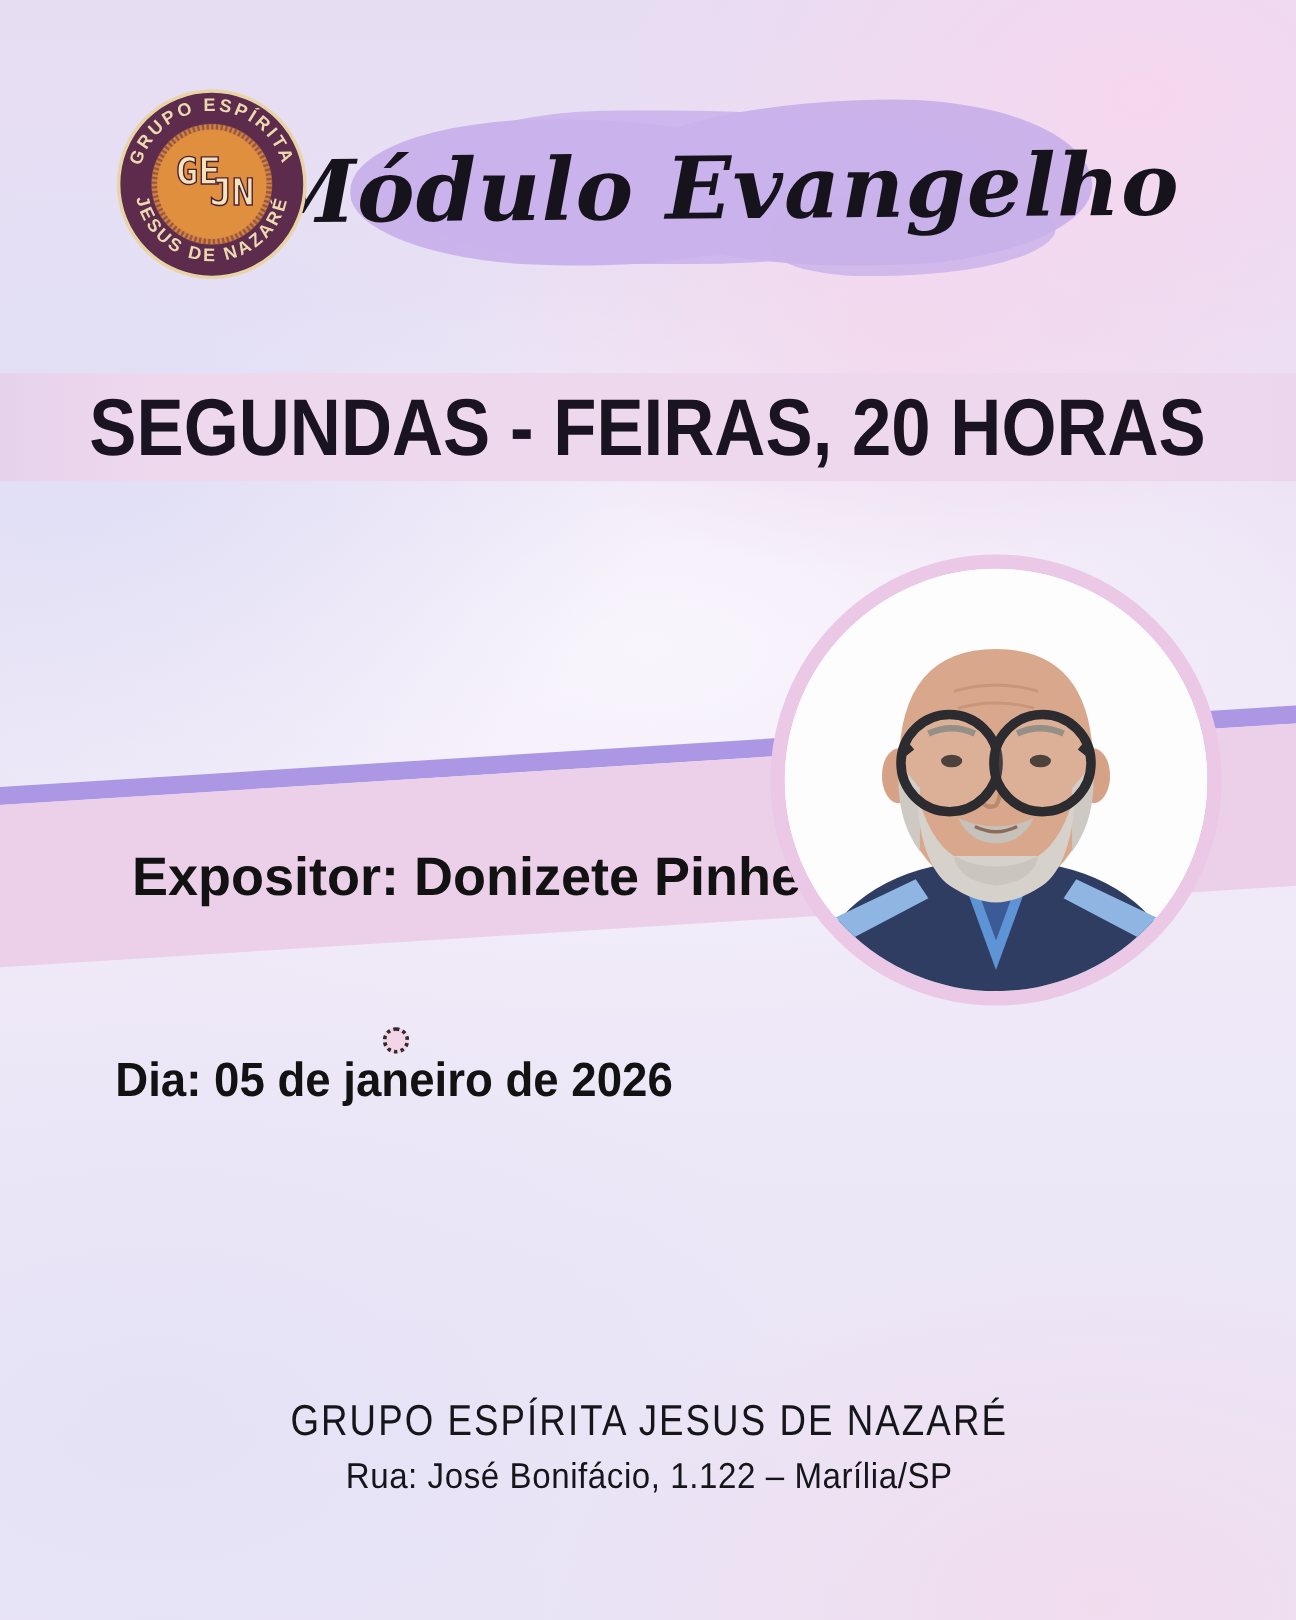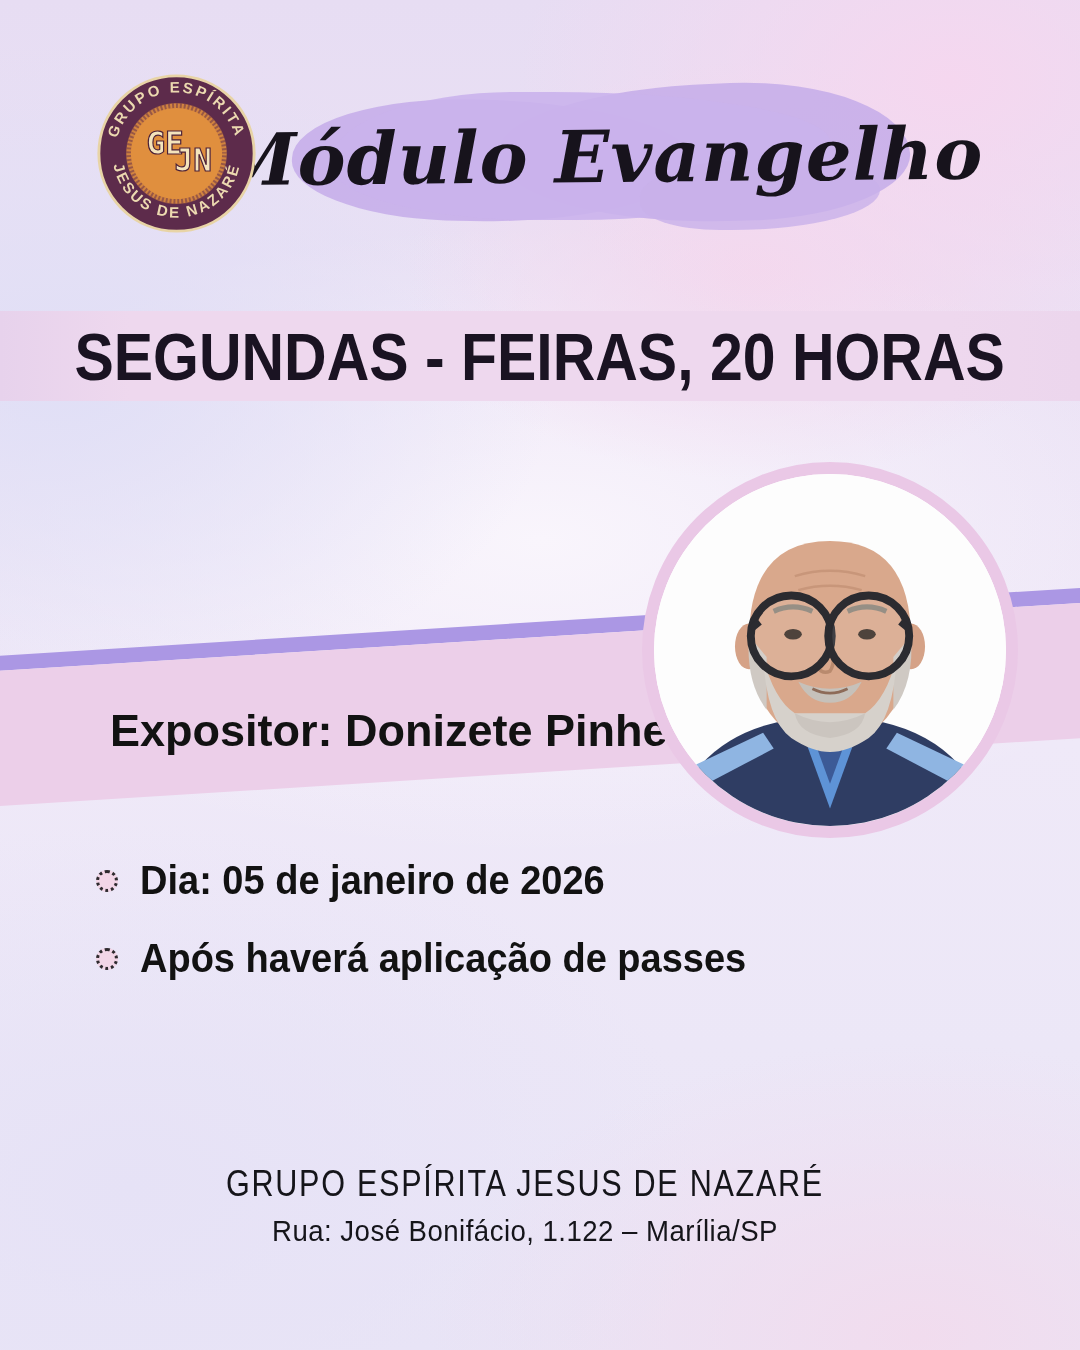--- a/index.html
+++ b/index.html
@@ -75,33 +75,33 @@
   
   .photo {
     position: absolute; left: 642px; top: 462px; width: 376px; height: 376px;
     border-radius: 50%; background: #ffffff;
     border: 12px solid #eac8e6; z-index: 4; overflow: hidden;
   }
   .photo svg { width: 100%; height: 100%; display: block; }
 
   
   .details { position: absolute; left: 96px; top: 856px; z-index: 3; }
-  .detail-row { display: flex; align-items: center; margin-bottom: 29px; height: 49px; }
+  .detail-row { display: flex; align-items: center; margin-bottom: 29px; height: 49px; flex-direction: column; }
   .dot-bullet {
     width: 22px; height: 22px; border-radius: 50%;
     background: #f2d6e7; border: 3px dotted #2e2a2e;
     margin-right: 22px; flex: 0 0 auto;
   }
   .detail-text {
     font-size: 40px; font-weight: bold; color: #121212;
     transform: scaleX(0.95); transform-origin: left center; white-space: nowrap;
   }
 
   
-  .footer { position: absolute; left: 0; top: 1163px; width: 1050px; text-align: center; z-index: 3; }
+  .footer { position: absolute; left: 16px; top: 1163px; width: 1050px; text-align: center; z-index: 3; }
   .footer-line1 {
     font-size: 36px; font-weight: normal; color: #15151a; letter-spacing: 2px;
     transform: scaleX(0.85); transform-origin: center; white-space: nowrap;
   }
   .footer-line2 {
     margin-top: 9px; font-size: 30px; color: #15151a; letter-spacing: 0.5px;
     transform: scaleX(0.92); transform-origin: center; white-space: nowrap;
   }
 </style>
 </head>
@@ -197,24 +197,20 @@
       <path d="M 80 58 Q 100 52 120 58" stroke="#c08f72" stroke-width="1.4" fill="none" opacity="0.7"></path>
       <path d="M 82 66 Q 100 61 118 66" stroke="#c08f72" stroke-width="1.4" fill="none" opacity="0.7"></path>
     </svg>
   </div>
 
   <div class="details">
     <div class="detail-row">
       <span class="dot-bullet"></span>
       <span class="detail-text">Dia: 05 de janeiro de 2026</span>
     </div>
-    <div class="detail-row">
-      <span class="dot-bullet"></span>
-      <span class="detail-text">Após haverá aplicação de passes</span>
-    </div>
   </div>
 
   <div class="footer">
     <div class="footer-line1">GRUPO ESPÍRITA JESUS DE NAZARÉ</div>
     <div class="footer-line2">Rua: José Bonifácio, 1.122 – Marília/SP</div>
   </div>
 
 </div>
 
 </body></html>

